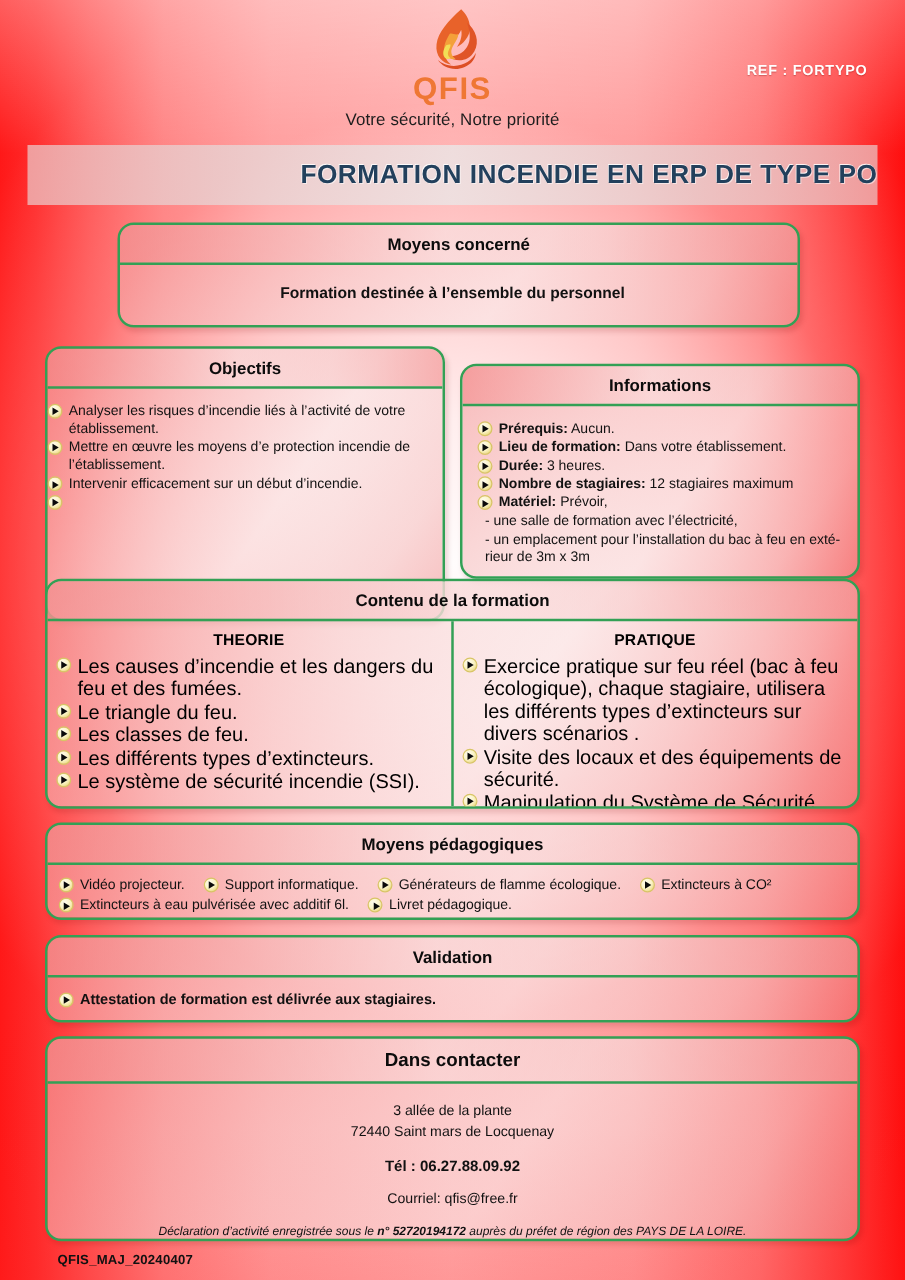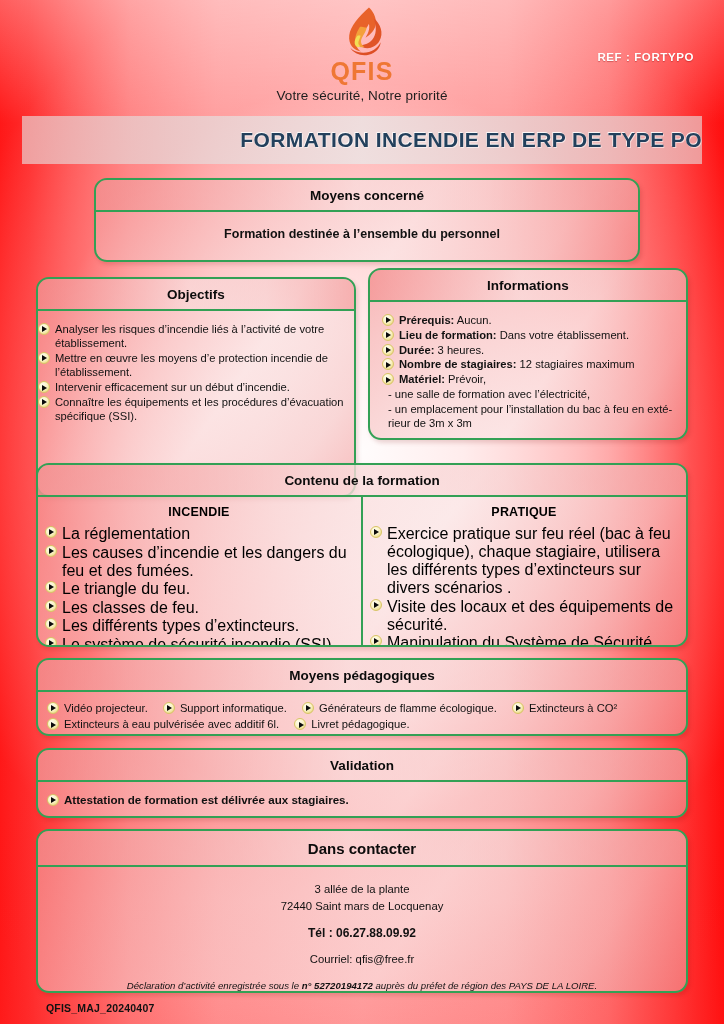--- a/index.html
+++ b/index.html
@@ -302,47 +302,46 @@
     </div>
   </div>
 
   <div class="card" style="left:36px; top:277px; width:320px; height:220px;">
     <div class="card-head">Objectifs</div>
     <div class="card-body" style="padding-top:11px;">
       <ul class="bl">
         <li><span class="bul"></span><span>Analyser les risques d’incendie liés à l’activité de votre établissement.</span></li>
         <li><span class="bul"></span><span>Mettre en œuvre les moyens d’e protection incendie de l’établissement.</span></li>
         <li><span class="bul"></span><span>Intervenir efficacement sur un début d’incendie.</span></li>
-        <li><span class="bul"></span><span>Connaître les équipements et les procédures d’évacuation spécifique (SSI).</span></li>
+        <li><span class="bul"></span></li>
       </ul>
     </div>
   </div>
 
-  <div class="card" style="left:368px; top:268px; width:320px; height:172px;">
+  <div class="card" style="left:368px; top:291px; width:320px; height:172px;">
     <div class="card-head">Informations</div>
     <div class="card-body" style="padding-top:11px; padding-left:12px;">
       <ul class="bl">
         <li><span class="bul"></span><span class="b">Prérequis:</span><span> Aucun.</span></li>
         <li><span class="bul"></span><span class="b">Lieu de formation:</span><span> Dans votre établissement.</span></li>
         <li><span class="bul"></span><span class="b">Durée:</span><span> 3 heures.</span></li>
         <li><span class="bul"></span><span class="b">Nombre de stagiaires:</span><span> 12 stagiaires maximum</span></li>
         <li><span class="bul"></span><span class="b">Matériel:</span><span>  Prévoir,</span></li>
         <li class="cont" style="padding-left:6px;">- une salle de formation avec l’électricité,</li>
         <li class="cont" style="padding-left:6px;">- un emplacement pour l’installation du bac à feu en exté-rieur de 3m x 3m</li>
       </ul>
     </div>
   </div>
 
   <div class="card" style="left:36px; top:463px; width:652px; height:184px;">
     <div class="card-head">Contenu de la formation</div>
     <div class="two-col">
       <div class="col">
-        <div class="col-title">INCENDIE</div>
+        <div class="col-title">THEORIE</div>
         <ul class="bl">
-          <li><span class="bul"></span><span>La réglementation</span></li>
           <li><span class="bul"></span><span>Les causes d’incendie et les dangers du feu et des fumées.</span></li>
           <li><span class="bul"></span><span>Le triangle du feu.</span></li>
           <li><span class="bul"></span><span>Les classes de feu.</span></li>
           <li><span class="bul"></span><span>Les différents types d’extincteurs.</span></li>
           <li><span class="bul"></span><span>Le système de sécurité incendie (SSI).</span></li>
 
         </ul>
       </div>
       <div class="col">
         <div class="col-title">PRATIQUE</div>

